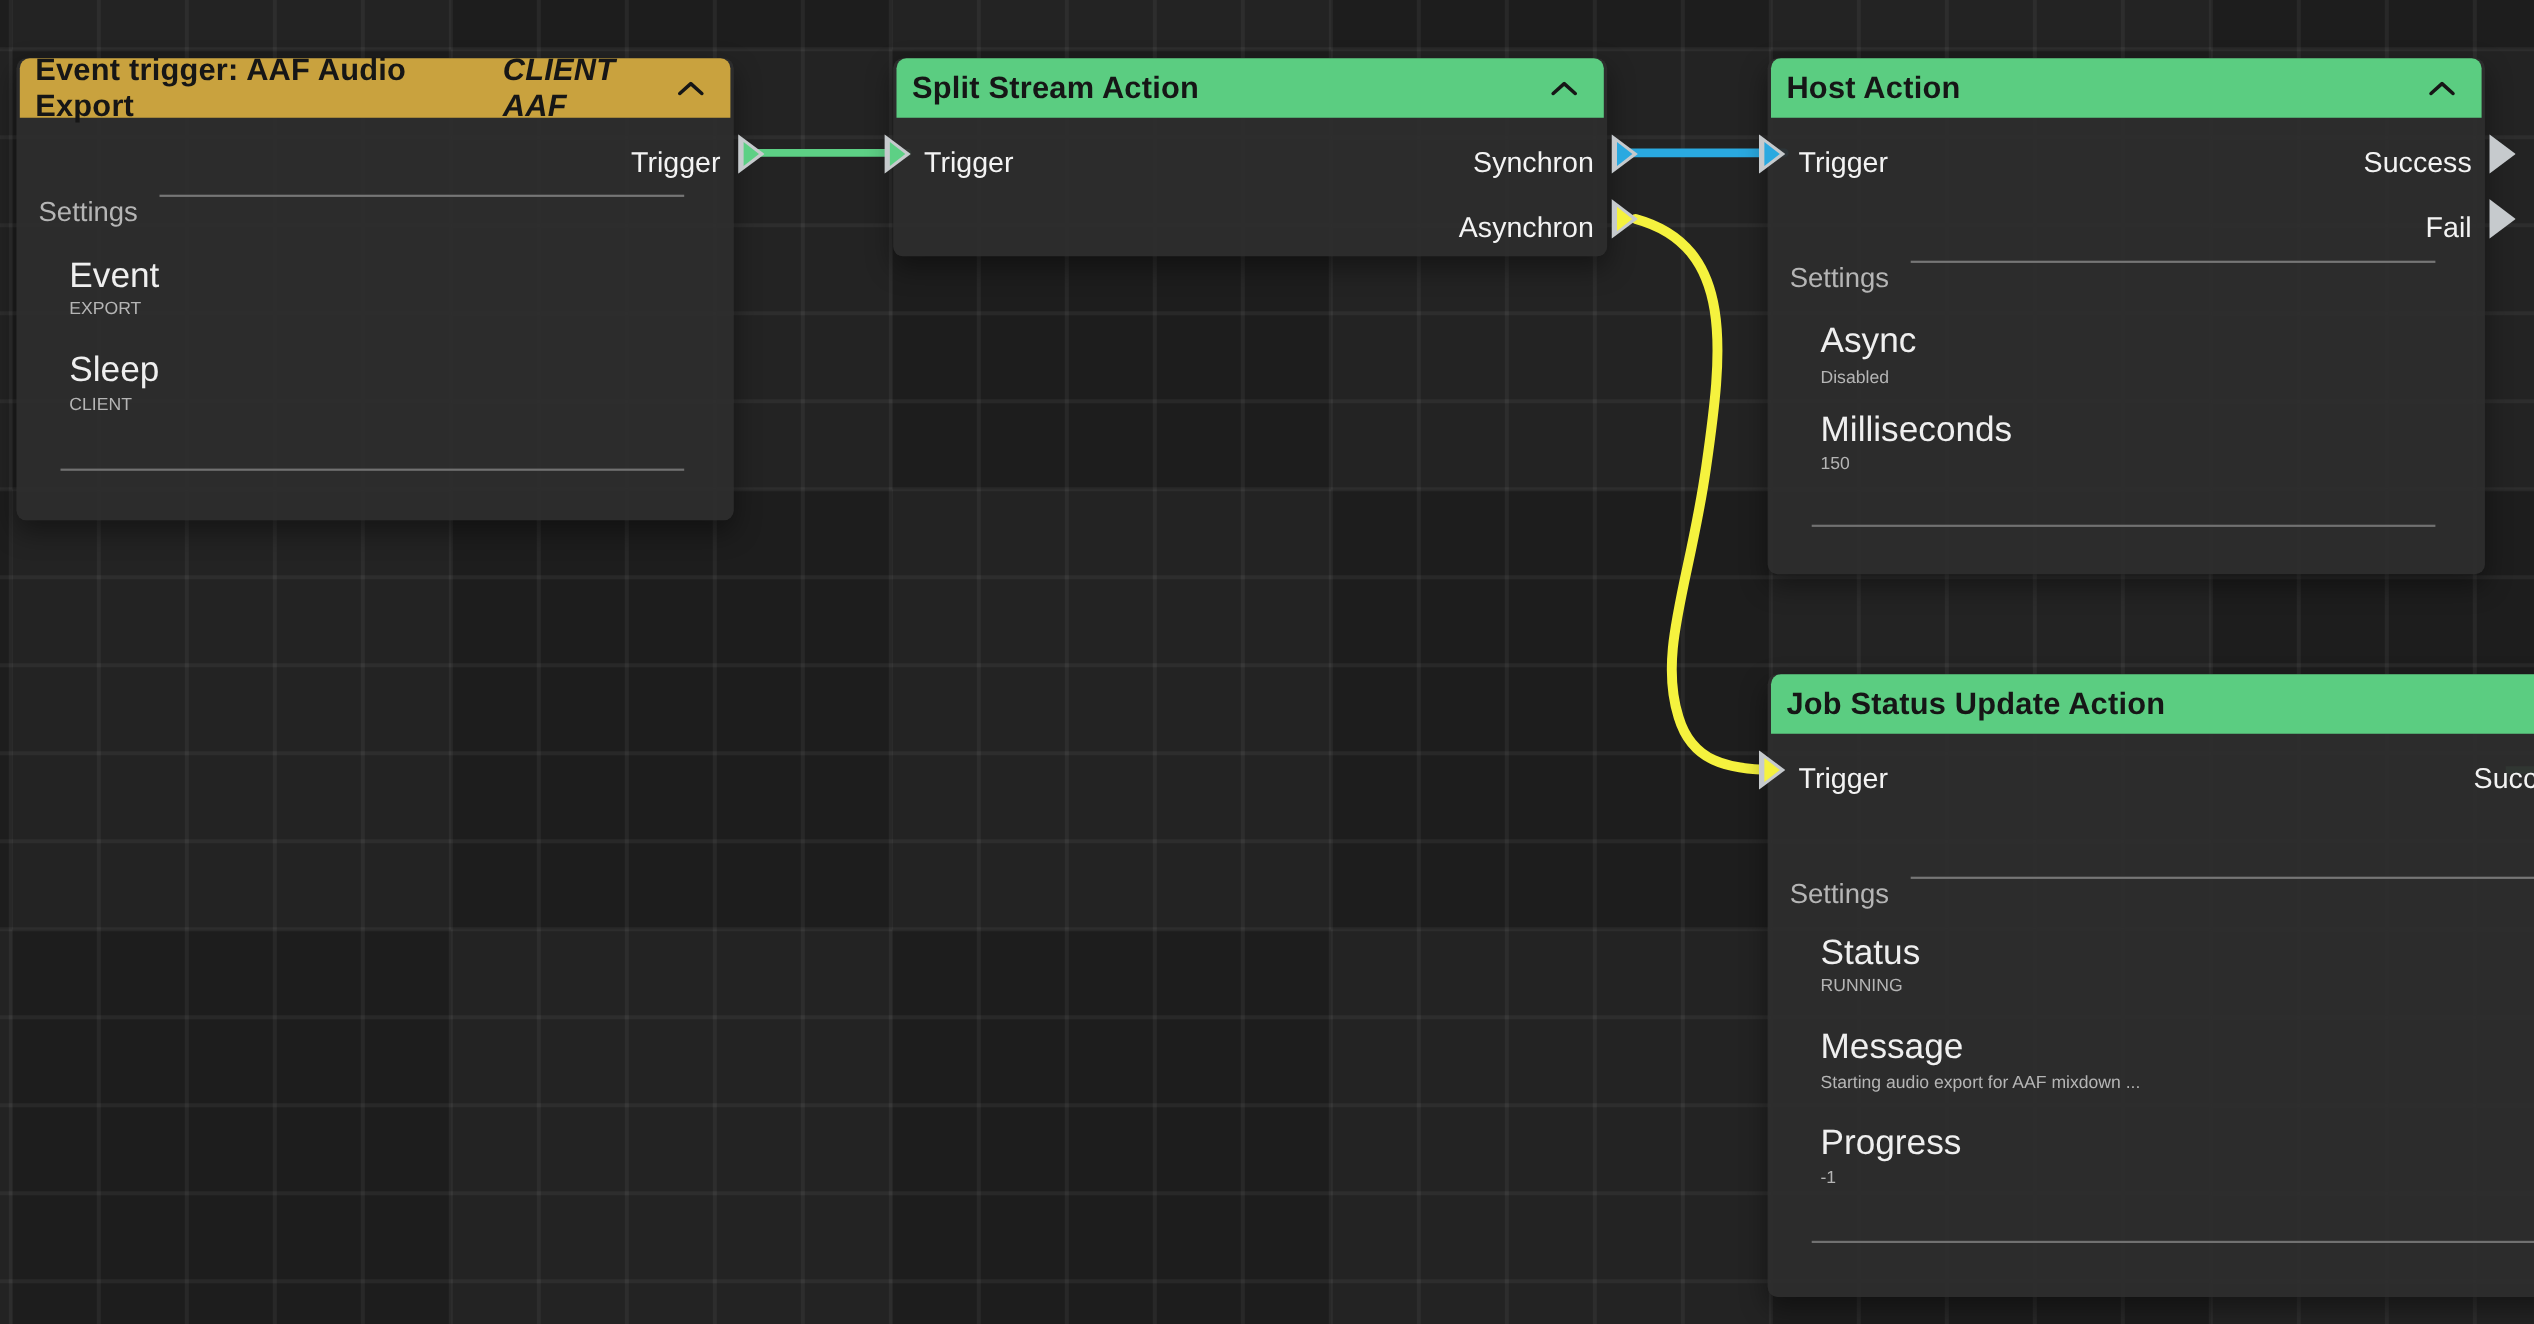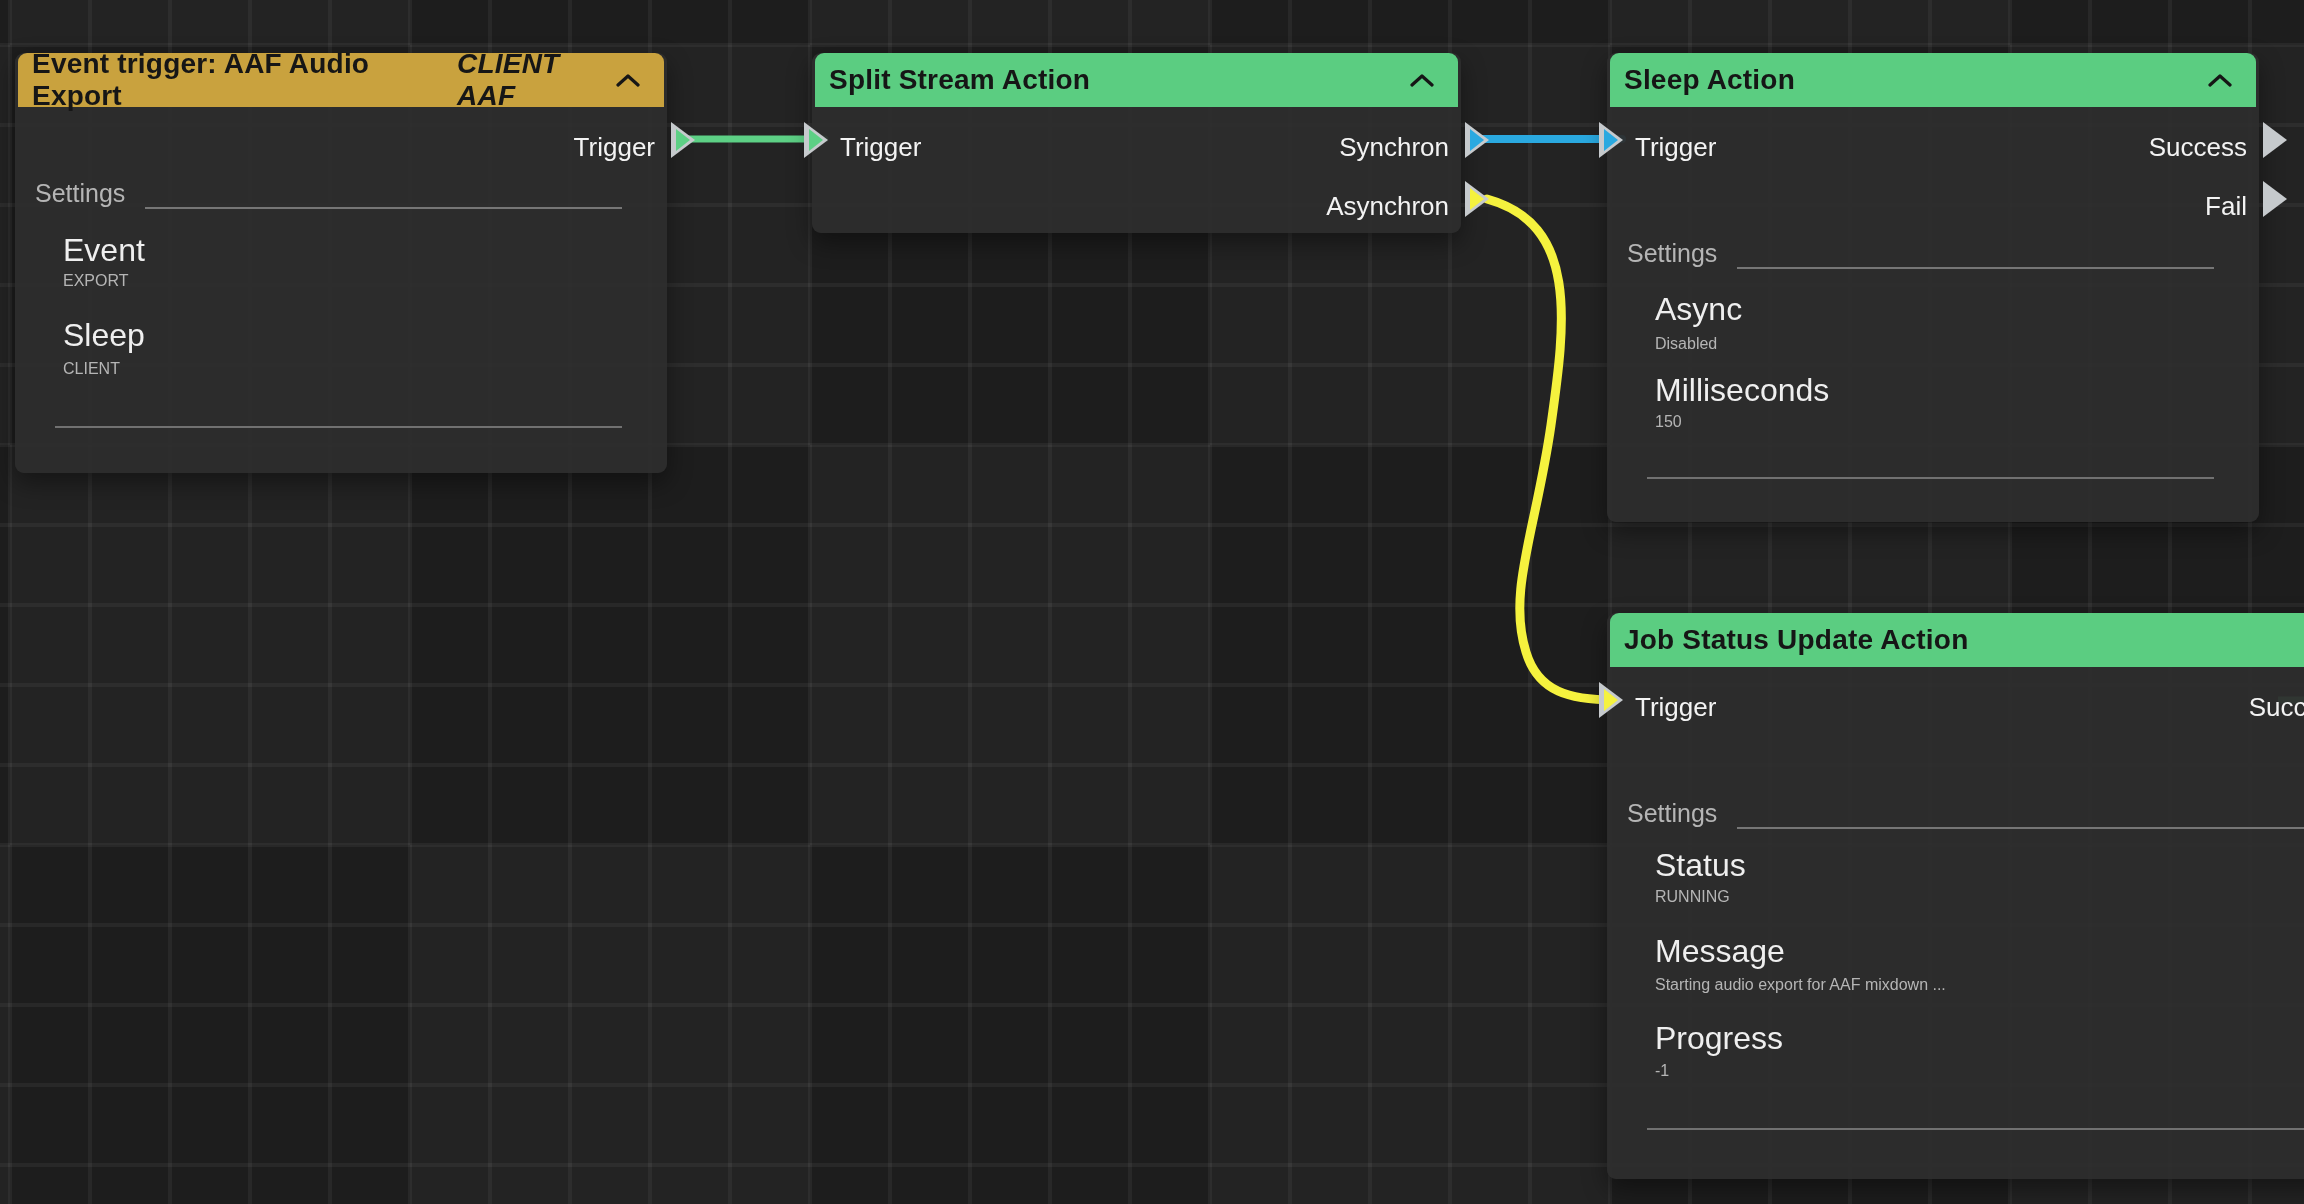--- a/index.html
+++ b/index.html
@@ -41,21 +41,21 @@
     justify-content:space-between; align-items:center;
     font-size:26px; line-height:38px; color:#f3f3f3;
   }
   .port-row.out-only { justify-content:flex-end; }
 
   .port { position:absolute; width:24px; height:36px; z-index:3; cursor:crosshair; }
   .port.in  { left:-8px; }
   .port.out { right:-28px; }
 
   .settings-row {
-    position:absolute; left:20px; right:45px; display:flex; align-items:flex-end;
+    position:absolute; left:20px; right:45px; display:flex; align-items:flex-start;
     color:#b5b5b5; font-size:25px; line-height:32px;
   }
   .settings-row .line { flex:1; height:2px; background:#8f8f8f; opacity:0.75; margin-left:20px; }
 
   .si-label { position:absolute; left:48px; font-size:32px; line-height:30px; color:#efefef; }
   .si-value { position:absolute; left:48px; font-size:16px; line-height:26px; color:#b5b5b5; white-space:nowrap; }
 
   .bottom-line { position:absolute; left:40px; right:45px; height:2px; background:#8f8f8f; opacity:0.7; }
 </style>
 </head>
@@ -132,21 +132,21 @@
     </svg>
     <svg class="port out" style="top:128px;" viewBox="0 0 24 36">
       <polygon points="0,0 24,18 0,36" fill="#c6cacd"></polygon>
       <polygon points="5,7 19,18 5,29" fill="#f5f23e"></polygon>
     </svg>
   </div>
 
   <div class="node" style="left:1607px; top:53px; width:652px; height:469px;">
     <div class="node-body"></div>
     <div class="node-header hdr-green">
-      <span>Sleep Action</span>
+      <span>Host Action</span>
       <span class="collapse">
         <svg width="24" height="13" viewBox="0 0 24 13">
             <polyline points="2,11 12,2 22,11" fill="none" stroke="#161616" stroke-width="3.2" stroke-linecap="round" stroke-linejoin="round"></polyline>
           </svg>
       </span>
     </div>
 
     <div class="port-row" style="top:75px;">
       <span>Trigger</span>
       <span>Success</span>

